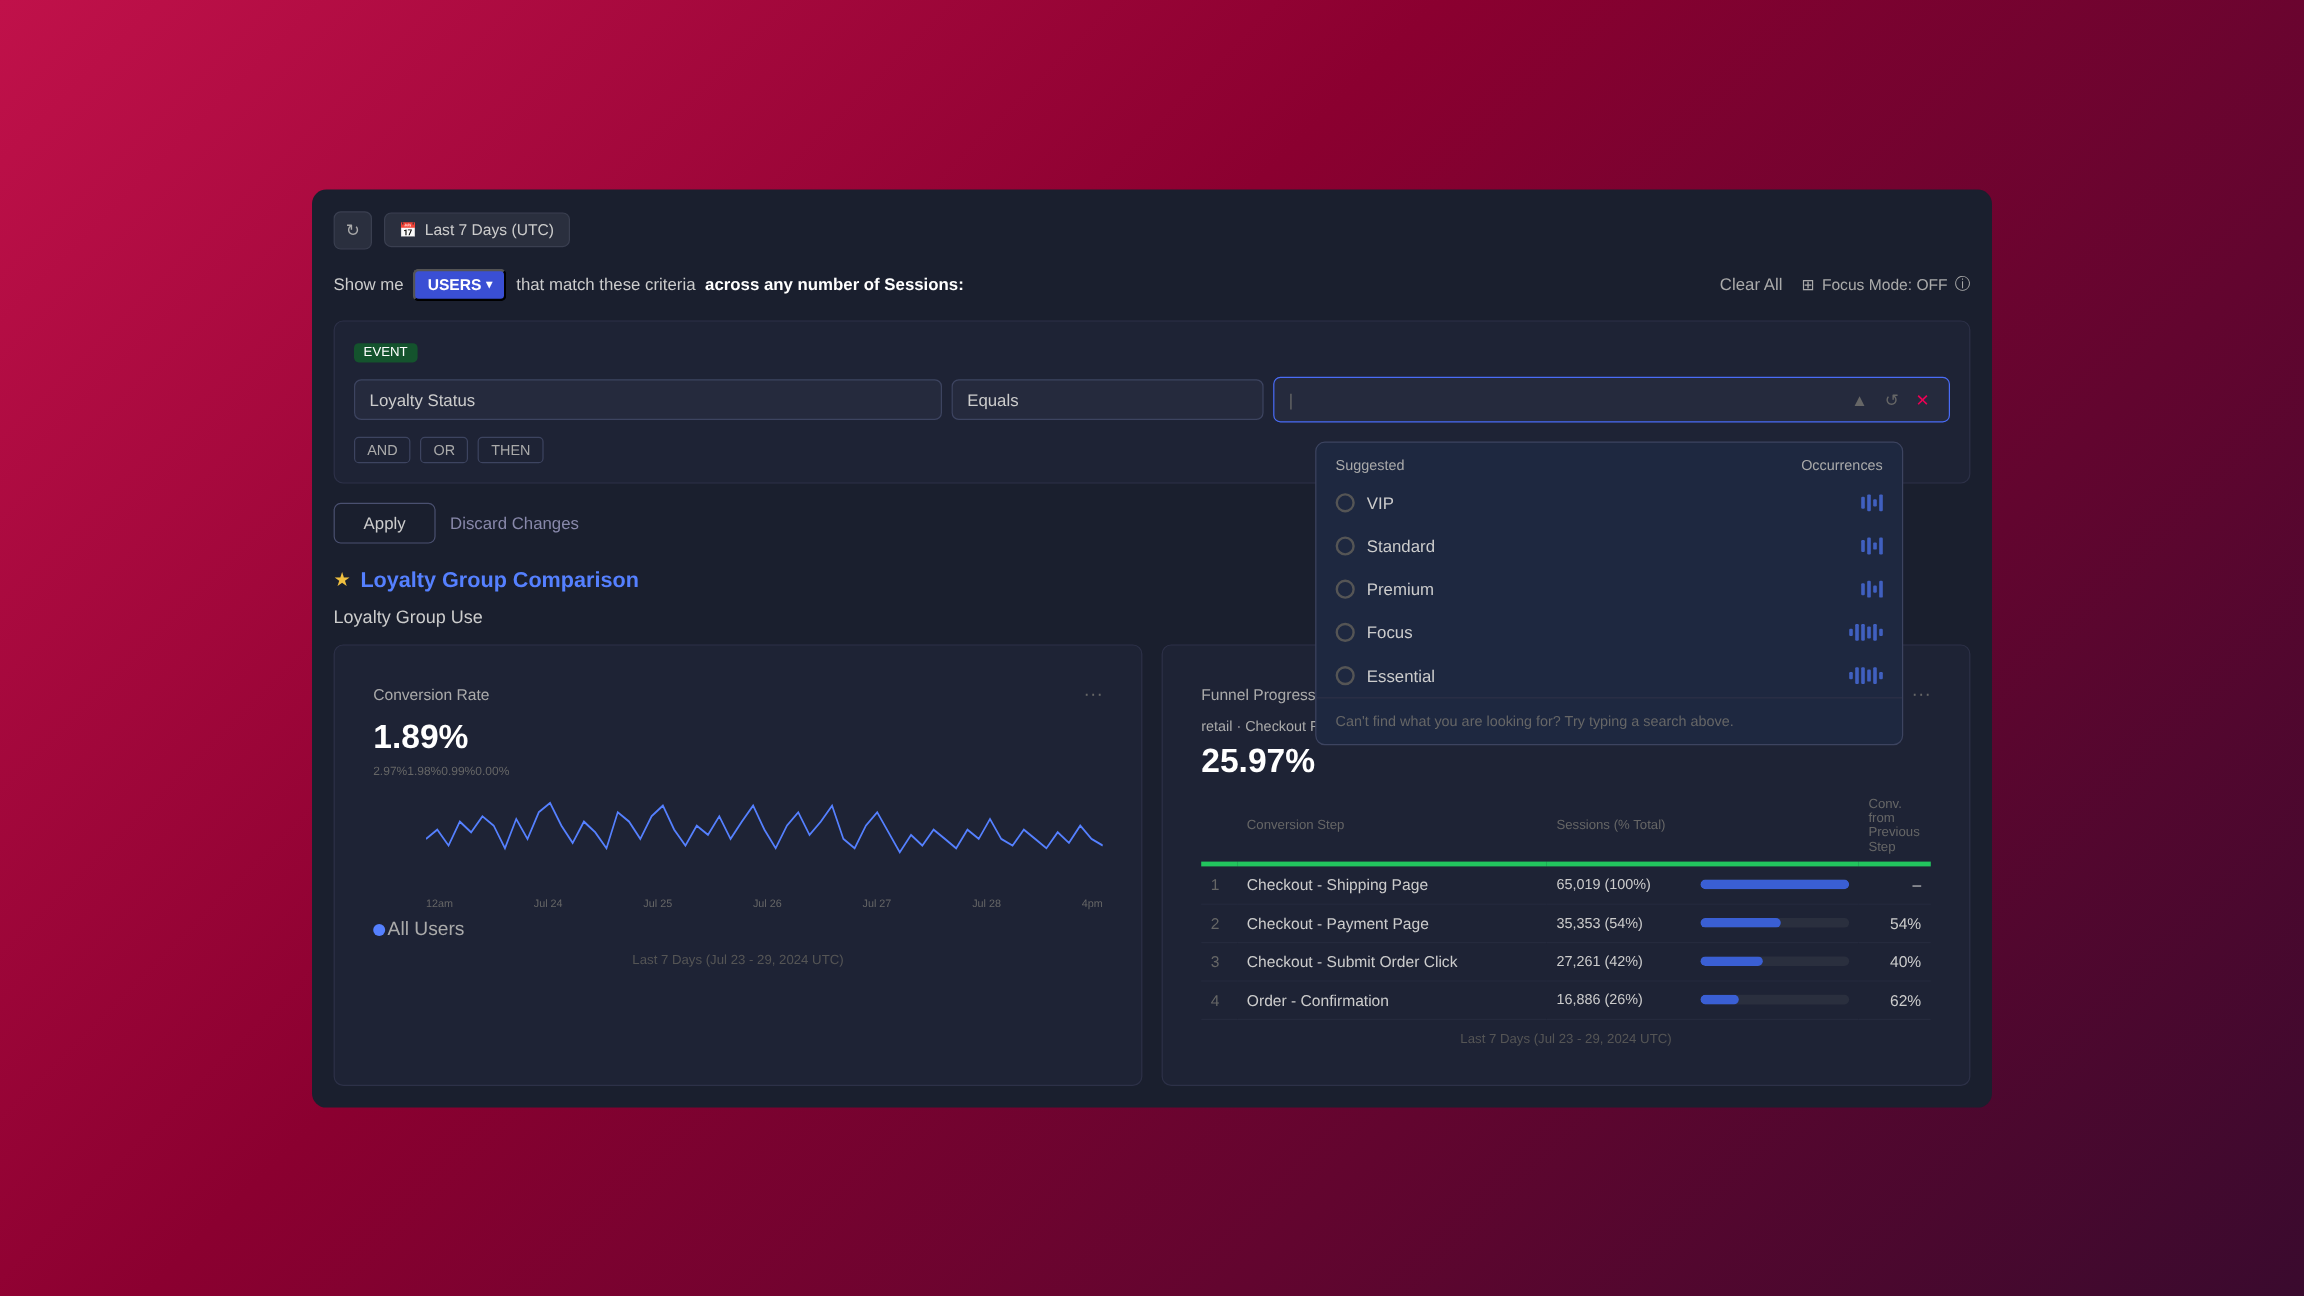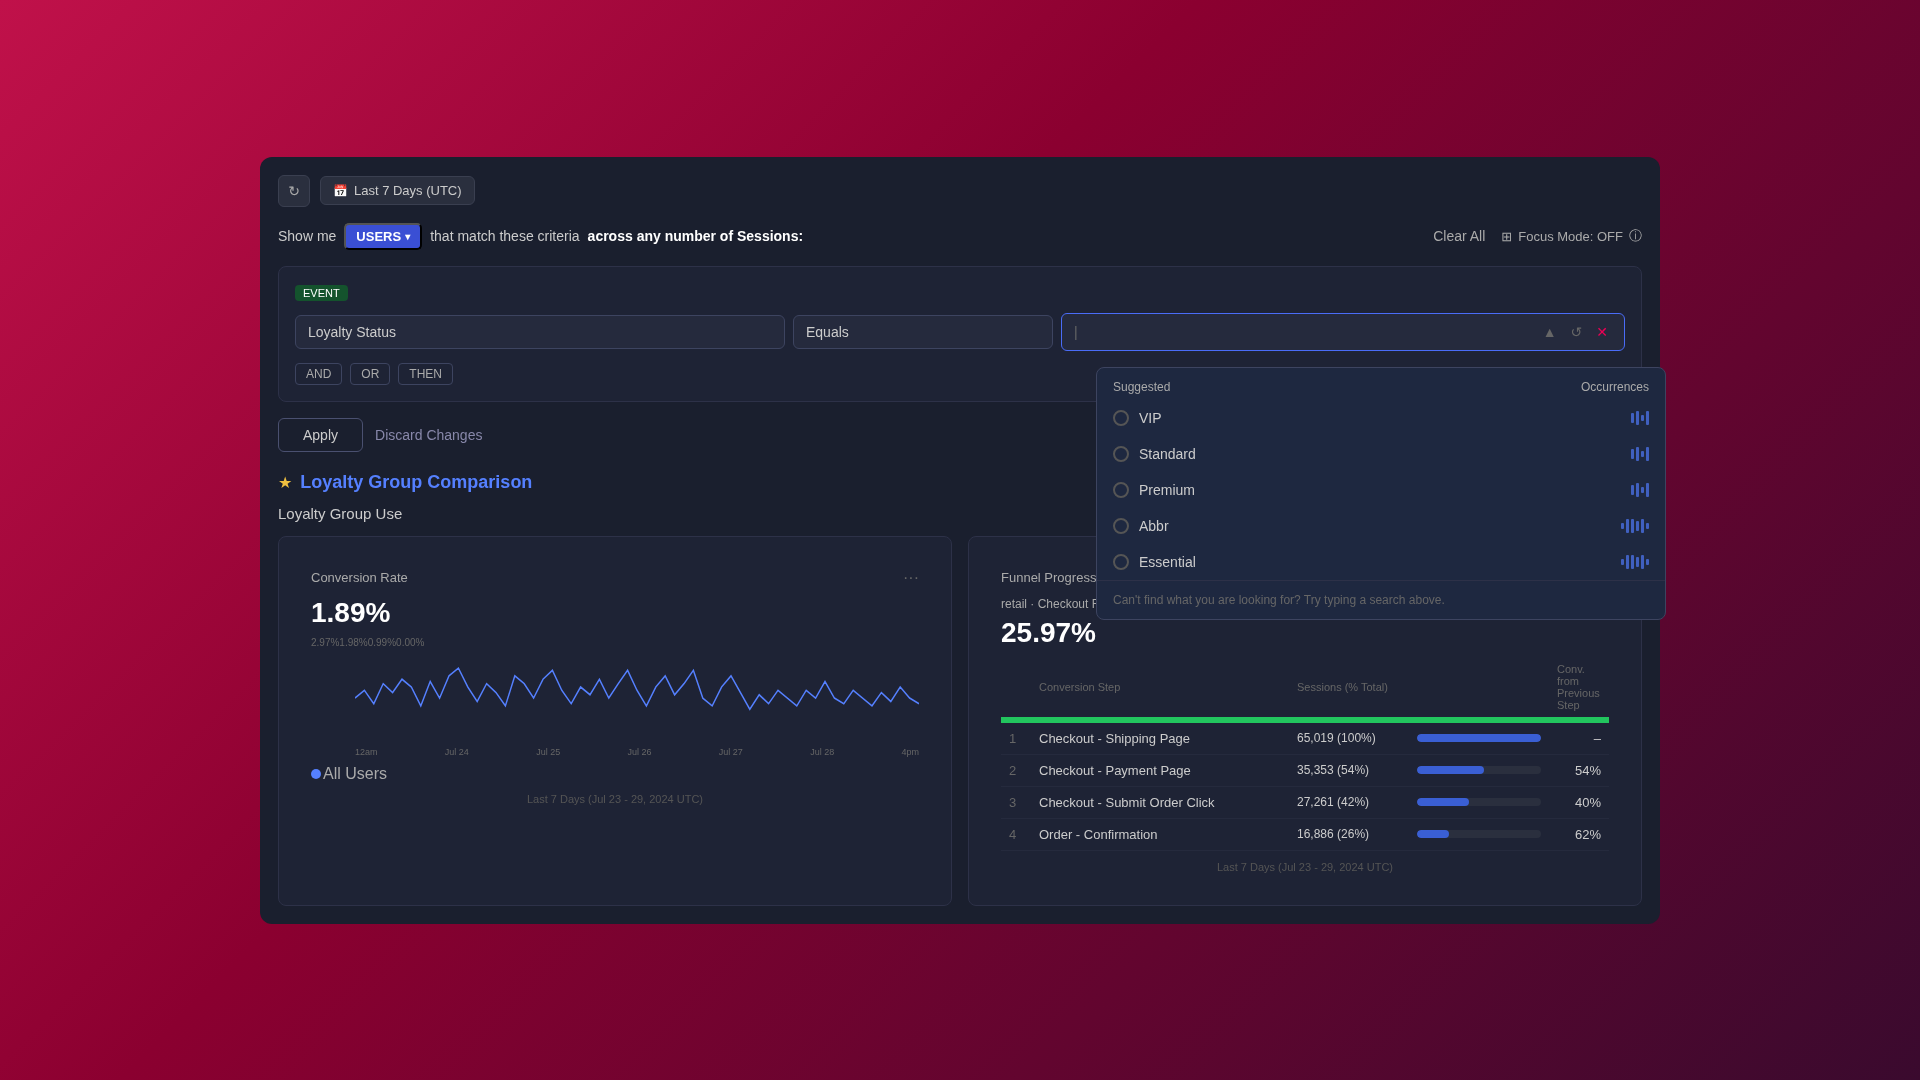--- a/index.html
+++ b/index.html
@@ -240,42 +240,42 @@
       color: #555; font-size: 11px; text-align: center; margin-top: 10px;
     }
     
     .funnel-subtitle { color: #aaa; font-size: 12px; margin-bottom: 6px; }
     .funnel-table {
       width: 100%;
       border-collapse: collapse;
     }
     .funnel-table th {
       color: #666; font-size: 11px; font-weight: 400;
-      padding: 6px 8px; text-align: left; border-bottom: 6px solid #22c55e;
+      padding: 6px 8px; text-align: left; border-bottom: 4px solid #22c55e;
     }
     .funnel-table td {
       padding: 8px 8px;
       color: #ccc; font-size: 13px;
       border-bottom: 1px solid #252a3d;
     }
     .funnel-table td:first-child { color: #666; width: 30px; }
     .step-name { font-weight: 500; color: #ddd; }
     .bar-cell { width: 260px; }
     .bar-container { display: flex; align-items: center; gap: 6px; }
     .bar-bg {
       flex: 1; height: 8px; background: #2a2f3e;
       border-radius: 4px; overflow: hidden;
     }
     .bar-fill { height: 100%; background: #3a5fd4; border-radius: 4px; }
     .conv-cell { color: #aaa; font-size: 12px; width: 60px; text-align: right; }
     
     .suggestion-dropdown {
       position: absolute;
       top: 210px; left: 836px;
-      width: 570px;
+      width: 490px;
       background: #1e2840;
       border: 1px solid #3d4460;
       border-radius: 8px;
       z-index: 100;
       padding: 0;
       overflow: hidden;
     }
     .suggestion-header {
       display: flex; justify-content: space-between;
       padding: 12px 16px 6px;
@@ -406,21 +406,21 @@
         <div class="occ-bar h2"></div>
         <div class="occ-bar h3"></div>
         <div class="occ-bar h1"></div>
         <div class="occ-bar h3"></div>
       </div>
     </div>
 
     <div class="suggestion-item">
       <div class="suggestion-left">
         <div class="radio-circle"></div>
-        <span class="suggestion-label">Abbr</span>
+        <span class="suggestion-label">Focus</span>
       </div>
       <div class="occurrences-bar">
         <div class="occ-bar h1"></div>
         <div class="occ-bar h3"></div>
         <div class="occ-bar h3"></div>
         <div class="occ-bar h2"></div>
         <div class="occ-bar h3"></div>
         <div class="occ-bar h1"></div>
       </div>
     </div>

